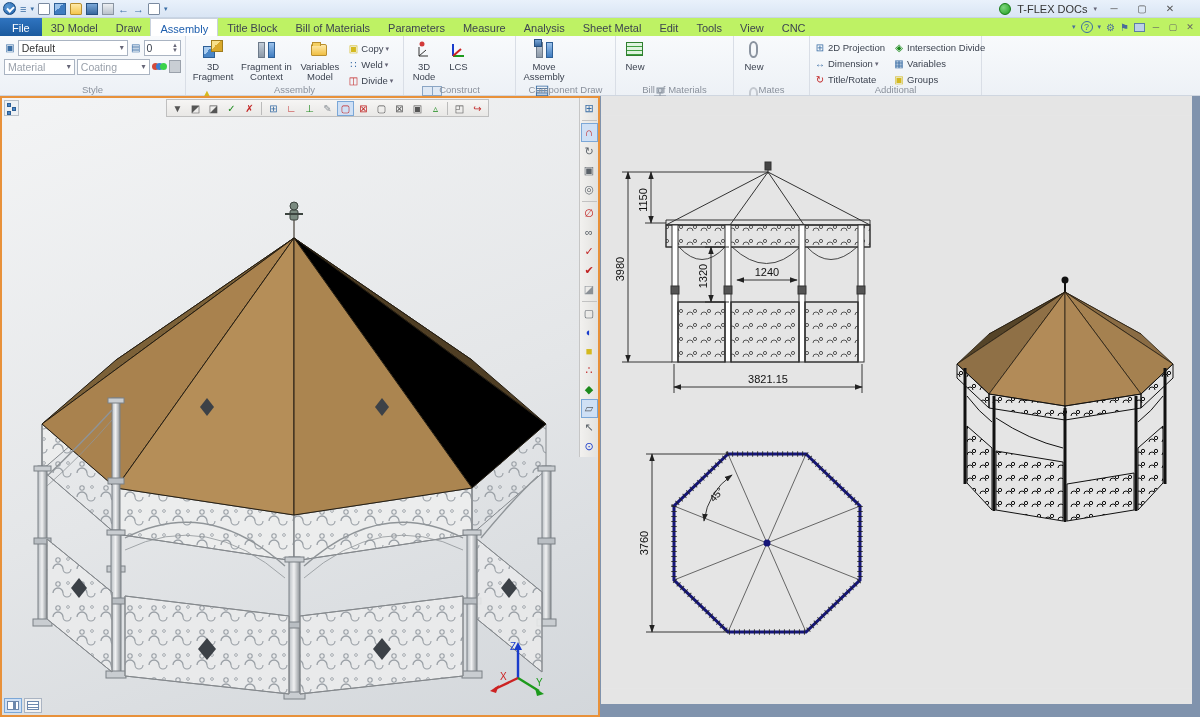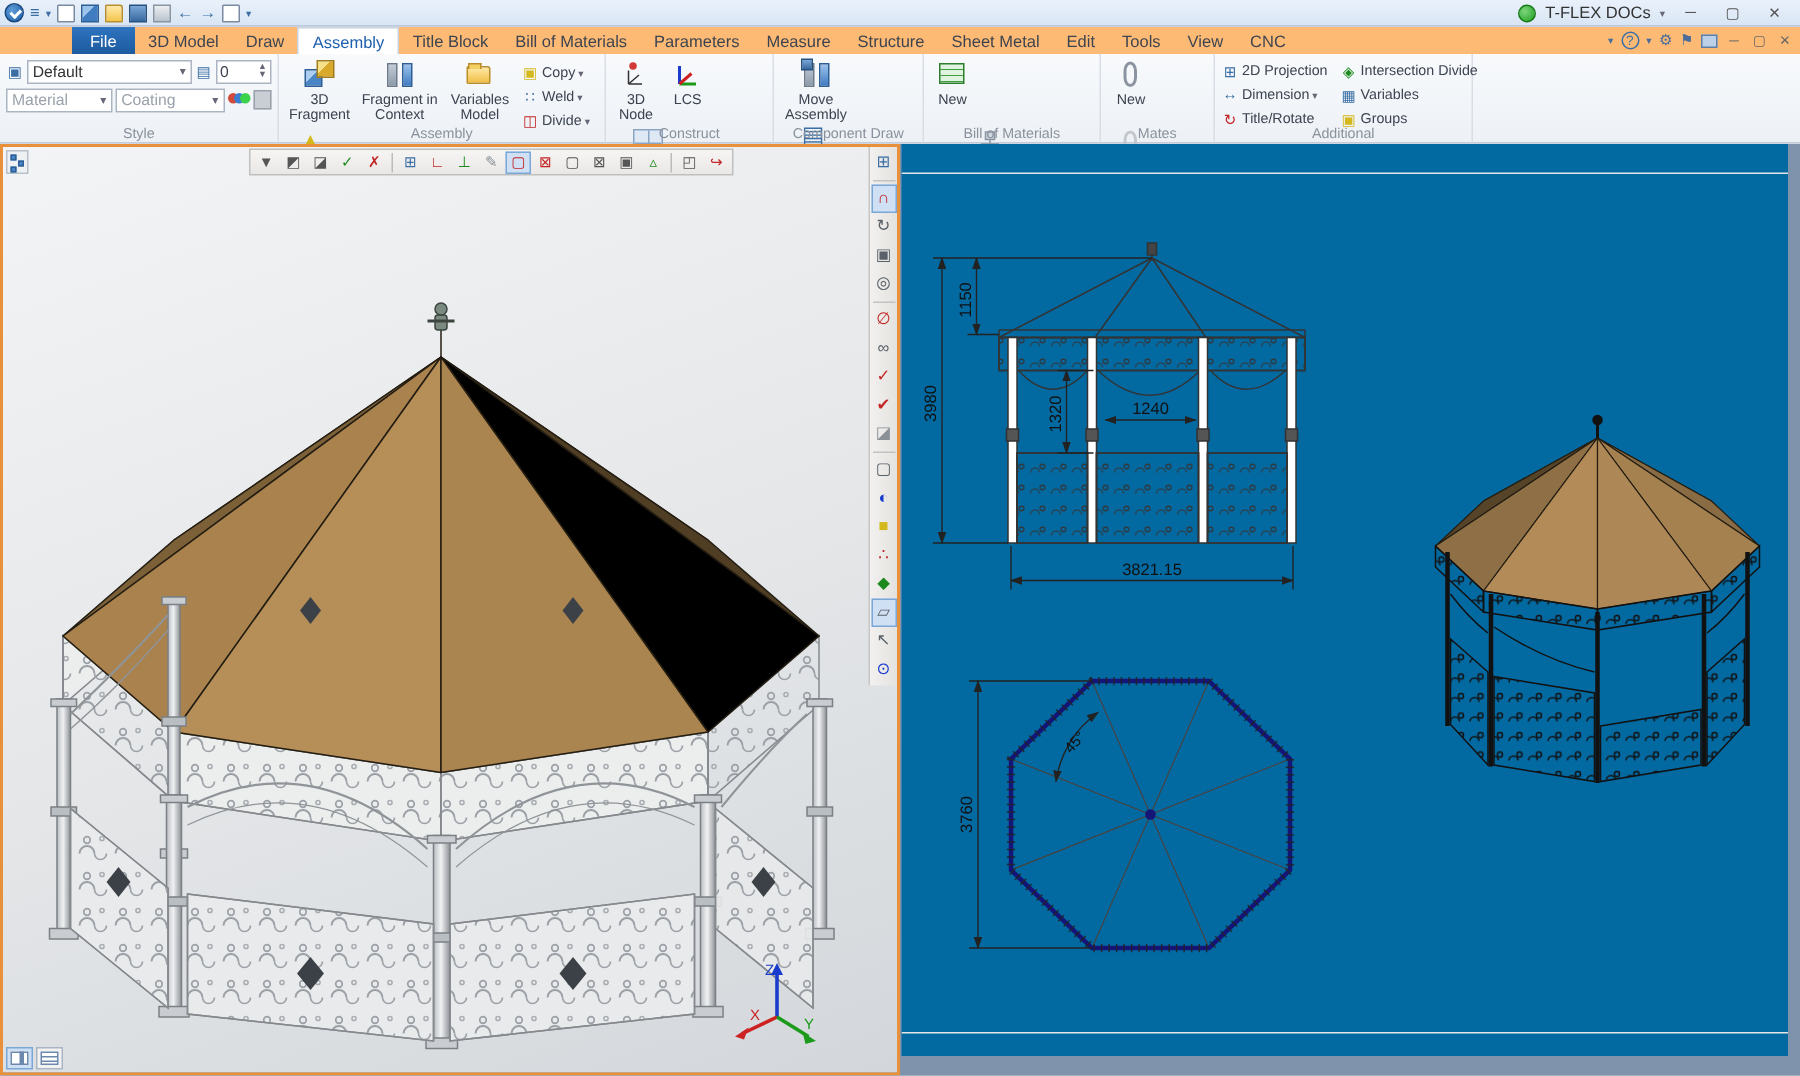--- a/index.html
+++ b/index.html
@@ -14,26 +14,26 @@
   .qat .g { font-size:11px; color:#3a6ea5; cursor:default; }
   .logo { width:13px; height:13px; border-radius:50%; background:radial-gradient(circle at 35% 35%,#5b9bd8,#1f5fa8); border:1px solid #17497f; position:relative; }
   .logo:after { content:""; position:absolute; left:3px; top:3px; width:5px; height:3px; border-left:2px solid #fff; border-bottom:2px solid #fff; transform:rotate(-45deg); }
   .mini { width:12px; height:12px; position:relative; }
   .doc { background:#fff; border:1px solid #7a8aa0; border-radius:1px; }
   .cube3 { background:linear-gradient(135deg,#9cc3ec 40%,#3f7cc0 40%); border:1px solid #2d5f96; }
   .folder { background:linear-gradient(#ffe9a8,#f4c64e); border:1px solid #b98f2e; border-radius:1px 2px 1px 1px; }
   .floppy { background:linear-gradient(#7aa7d8,#39699f); border:1px solid #27517f; }
   .printer { background:linear-gradient(#eceff2,#b9c2cc); border:1px solid #8a95a2; }
   .title-center { position:absolute; left:0; right:0; text-align:center; font-size:11px; color:#444; pointer-events:none; }
-  .tb-right { margin-left:auto; display:flex; align-items:center; gap:6px; padding-right:6px; z-index:2; }
+  .tb-right { margin-left:auto; display:flex; align-items:center; gap:6px; padding-right:19px; z-index:2; }
   .dot-green { width:12px; height:12px; border-radius:50%; background:radial-gradient(circle at 35% 35%,#7ed67e,#1f9e1f); border:1px solid #157a15; }
   .winbtn { width:22px; text-align:center; color:#555; font-size:10px; cursor:default; }
 
   
-  .tabrow { position:absolute; left:0; top:18px; width:1200px; height:18px; background:#fdba74; display:flex; align-items:stretch; font-size:11px;padding-left:48px; }
+  .tabrow { position:absolute; left:0; top:18px; width:1200px; height:18px; background:#bef264; display:flex; align-items:stretch; font-size:11px; }
   .tab-file { background:linear-gradient(#2f74c0,#1b5a9e); color:#fff; padding:2px 12px 0; display:flex; align-items:center; }
   .tab { padding:2px 9px 0; color:#3d4450; display:flex; align-items:center; cursor:default; }
   .tab.active { background:#fff; color:#1e5fae; border:1px solid #c9d2de; border-bottom:none; }
   .tabrow-right { margin-left:auto; display:flex; align-items:center; gap:5px; padding-right:4px; color:#4a6c9b; font-size:10px; }
   .help-c { width:12px; height:12px; border-radius:50%; border:1px solid #3a6ea5; color:#3a6ea5; font-size:9px; line-height:10px; text-align:center; }
   .win-ic { width:11px; height:9px; background:#bcd0e8; border:1px solid #5d7ea6; }
   .small-wb { color:#666; font-size:9px; width:12px; text-align:center; }
 
   
   .ribbon { position:absolute; left:0; top:36px; width:1200px; height:60px;
@@ -84,21 +84,21 @@
   .vt-i.sel { background:#cfe0f5; border:1px solid #7ba7d7; line-height:17px; }
   .vt-sep { width:15px; height:1px; background:#c2c2c2; margin:2px 0; }
   .page-toggles { position:absolute; left:2px; bottom:2px; display:flex; gap:2px; z-index:5; }
   .pt { width:18px; height:15px; background:#f2f2f2; border:1px solid #aab4c2; position:relative; }
   .pt.sel { background:#cfe0f5; border-color:#7ba7d7; }
   .pt:before { content:""; position:absolute; inset:2px; border:1px solid #6d88ad; background:#fff; }
   .pt.split:after { content:""; position:absolute; left:8px; top:2px; bottom:2px; width:3px; background:#6d88ad; }
   .pt.tabs:after { content:""; position:absolute; left:3px; right:3px; top:5px; height:1px; background:#6d88ad; box-shadow:0 3px #6d88ad; }
   .triad { position:absolute; left:486px; top:538px; z-index:4; }
 
-  .win-right { position:absolute; left:601px; top:0; width:591px; height:608px; background:#0369a1; overflow:hidden; }
+  .win-right { position:absolute; left:601px; top:0; width:591px; height:608px; background:#e5e5e5; overflow:hidden; }
   .sheet-line { position:absolute; left:0; width:591px; height:1px; background:#e6e6e6; }
 
   svg text { font-family:"Liberation Sans",sans-serif; }
 </style>
 </head>
 <body>
 
 <div class="app">
 
   <div class="titlebar">
@@ -128,21 +128,21 @@
 
   <div class="tabrow">
     <div class="tab-file">File</div>
     <div class="tab">3D Model</div>
     <div class="tab">Draw</div>
     <div class="tab active">Assembly</div>
     <div class="tab">Title Block</div>
     <div class="tab">Bill of Materials</div>
     <div class="tab">Parameters</div>
     <div class="tab">Measure</div>
-    <div class="tab">Structure</div>
+    <div class="tab">Analysis</div>
     <div class="tab">Sheet Metal</div>
     <div class="tab">Edit</div>
     <div class="tab">Tools</div>
     <div class="tab">View</div>
     <div class="tab">CNC</div>
     <div class="tabrow-right">
       <span style="font-size:7px">▾</span>
       <span class="help-c">?</span>
       <span style="font-size:7px">▾</span>
       <span>⚙</span>

